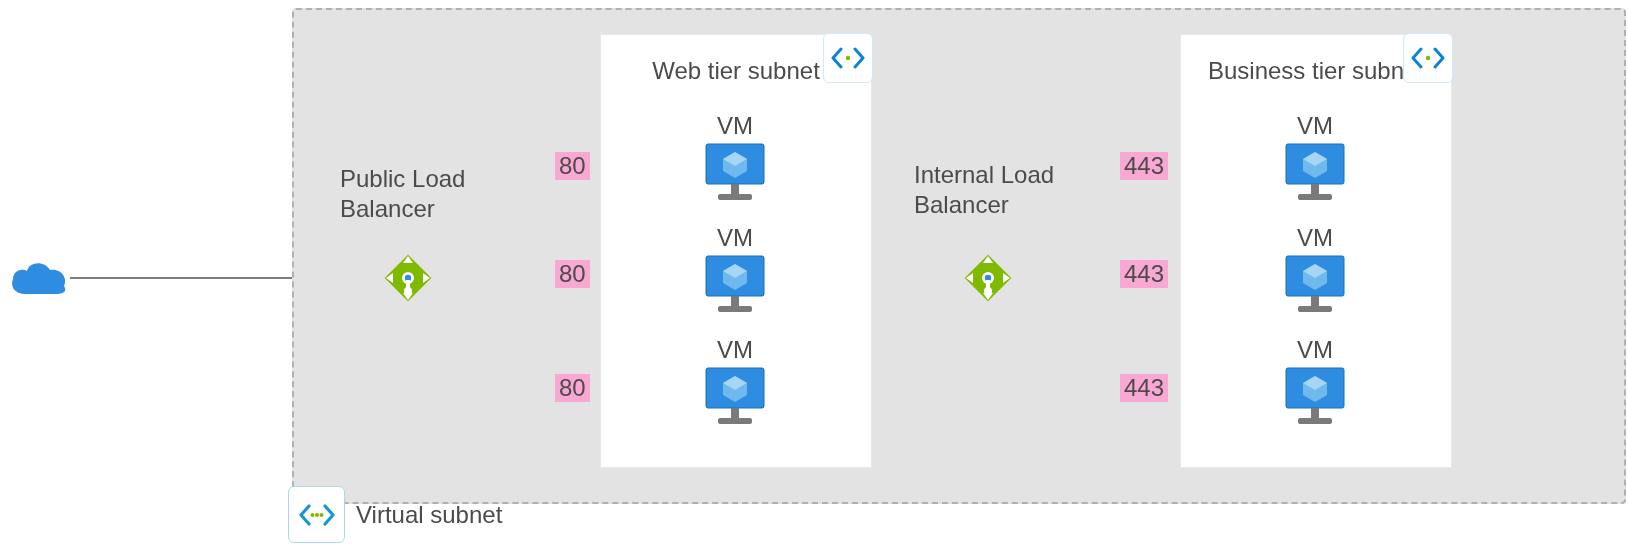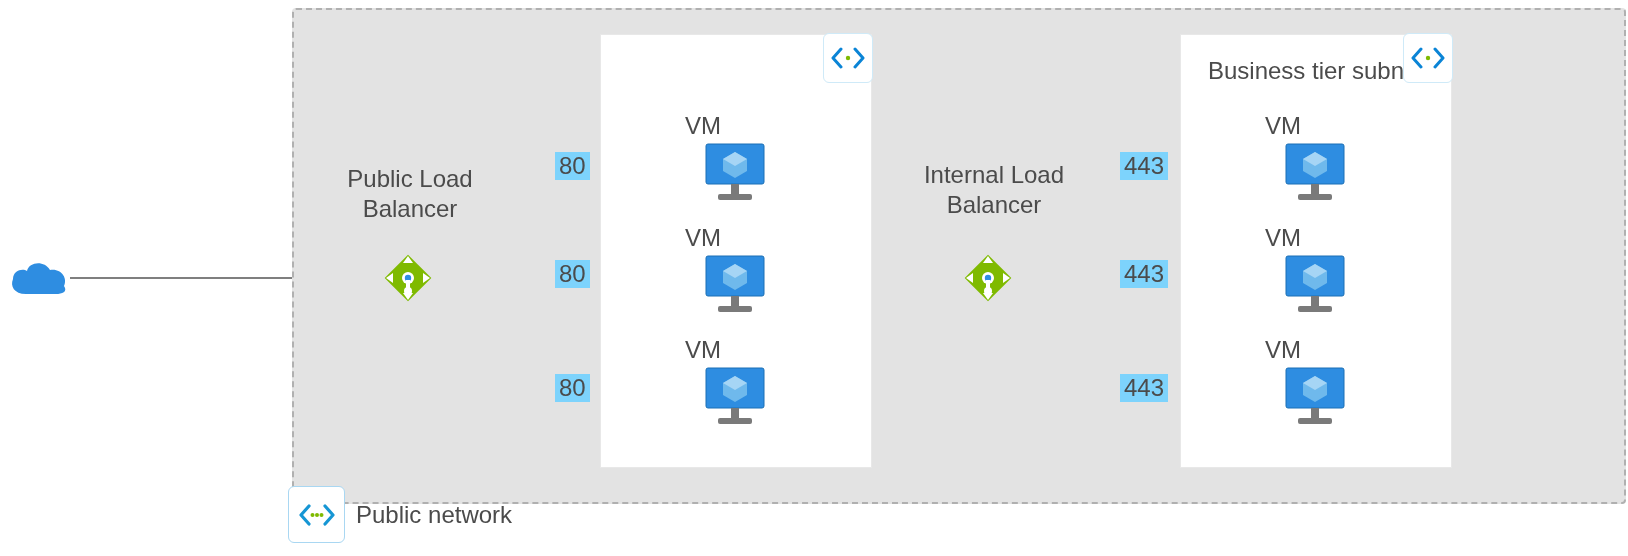--- a/index.html
+++ b/index.html
@@ -40,21 +40,21 @@
   .subnet-title {
     position: absolute;
     top: 22px;
     width: 100%;
     text-align: center;
   }
 
   
   .label {
     position: absolute;
-    text-align: center;
+    text-align: left;
     line-height: 1.25;
     white-space: pre;
   }
 
   
   .cloud {
     position: absolute;
     left: 6px;
     top: 258px;
     width: 64px;
@@ -71,20 +71,21 @@
 
   
   .vm {
     position: absolute;
     width: 62px;
     height: 60px;
   }
   .vm-label {
     position: absolute;
     width: 100px;
+    text-align: center;
     transform: translateX(-50%);
   }
 
   
   .subnet-badge {
     position: absolute;
     right: -2px;
     top: -2px;
     width: 48px;
     height: 48px;
@@ -117,21 +118,21 @@
     pointer-events: none;
   }
   #lines line {
     stroke: #000000;
     stroke-width: 1.2;
   }
 
   .port-label {
     position: absolute;
     font-size: 24px;
-    background: #7dd3fc;
+    background: #f9a8d4;
     padding: 0 4px;
   }
 </style>
 </head>
 <body>
 
 <div id="stage">
 
   <svg id="lines">
 
@@ -152,20 +153,21 @@
     <line x1="1016" y1="278" x2="1108" y2="170"></line>
       <line x1="1108" y1="170" x2="1280" y2="170"></line>
     <line x1="1016" y1="278" x2="1280" y2="278"></line>
     <line x1="1016" y1="278" x2="1108" y2="392"></line>
       <line x1="1108" y1="392" x2="1280" y2="392"></line>
   </svg>
 
   <div class="vnet"></div>
 
   <div class="subnet subnet-web">
+    <div class="subnet-title">Web tier subnet</div>
     <div class="subnet-badge">
       <svg viewBox="0 0 34 22">
           <path d="M10 2 L2 11 L10 20" fill="none" stroke="#0a84d6" stroke-width="3" stroke-linecap="round" stroke-linejoin="round"></path>
           <path d="M24 2 L32 11 L24 20" fill="none" stroke="#0a84d6" stroke-width="3" stroke-linecap="round" stroke-linejoin="round"></path>
           <circle cx="17" cy="11" r="2.2" fill="#7fba00"></circle>
         </svg>
     </div>
   </div>
   <div class="subnet subnet-biz">
     <div class="subnet-title">Business tier subnet</div>
@@ -286,15 +288,15 @@
 
   <div class="vnet-badge">
     <svg viewBox="0 0 38 24">
         <path d="M11 3 L3 12 L11 21" fill="none" stroke="#1696d4" stroke-width="3.2" stroke-linecap="round" stroke-linejoin="round"></path>
         <path d="M27 3 L35 12 L27 21" fill="none" stroke="#1696d4" stroke-width="3.2" stroke-linecap="round" stroke-linejoin="round"></path>
         <circle cx="14.5" cy="12" r="2" fill="#7fba00"></circle>
         <circle cx="19" cy="12" r="2" fill="#7fba00"></circle>
         <circle cx="23.5" cy="12" r="2" fill="#7fba00"></circle>
       </svg>
   </div>
-  <div class="label" style="left:356px; top:500px;">Public network</div>
+  <div class="label" style="left:356px; top:500px;">Virtual subnet</div>
 
 </div>
 
 </body></html>

